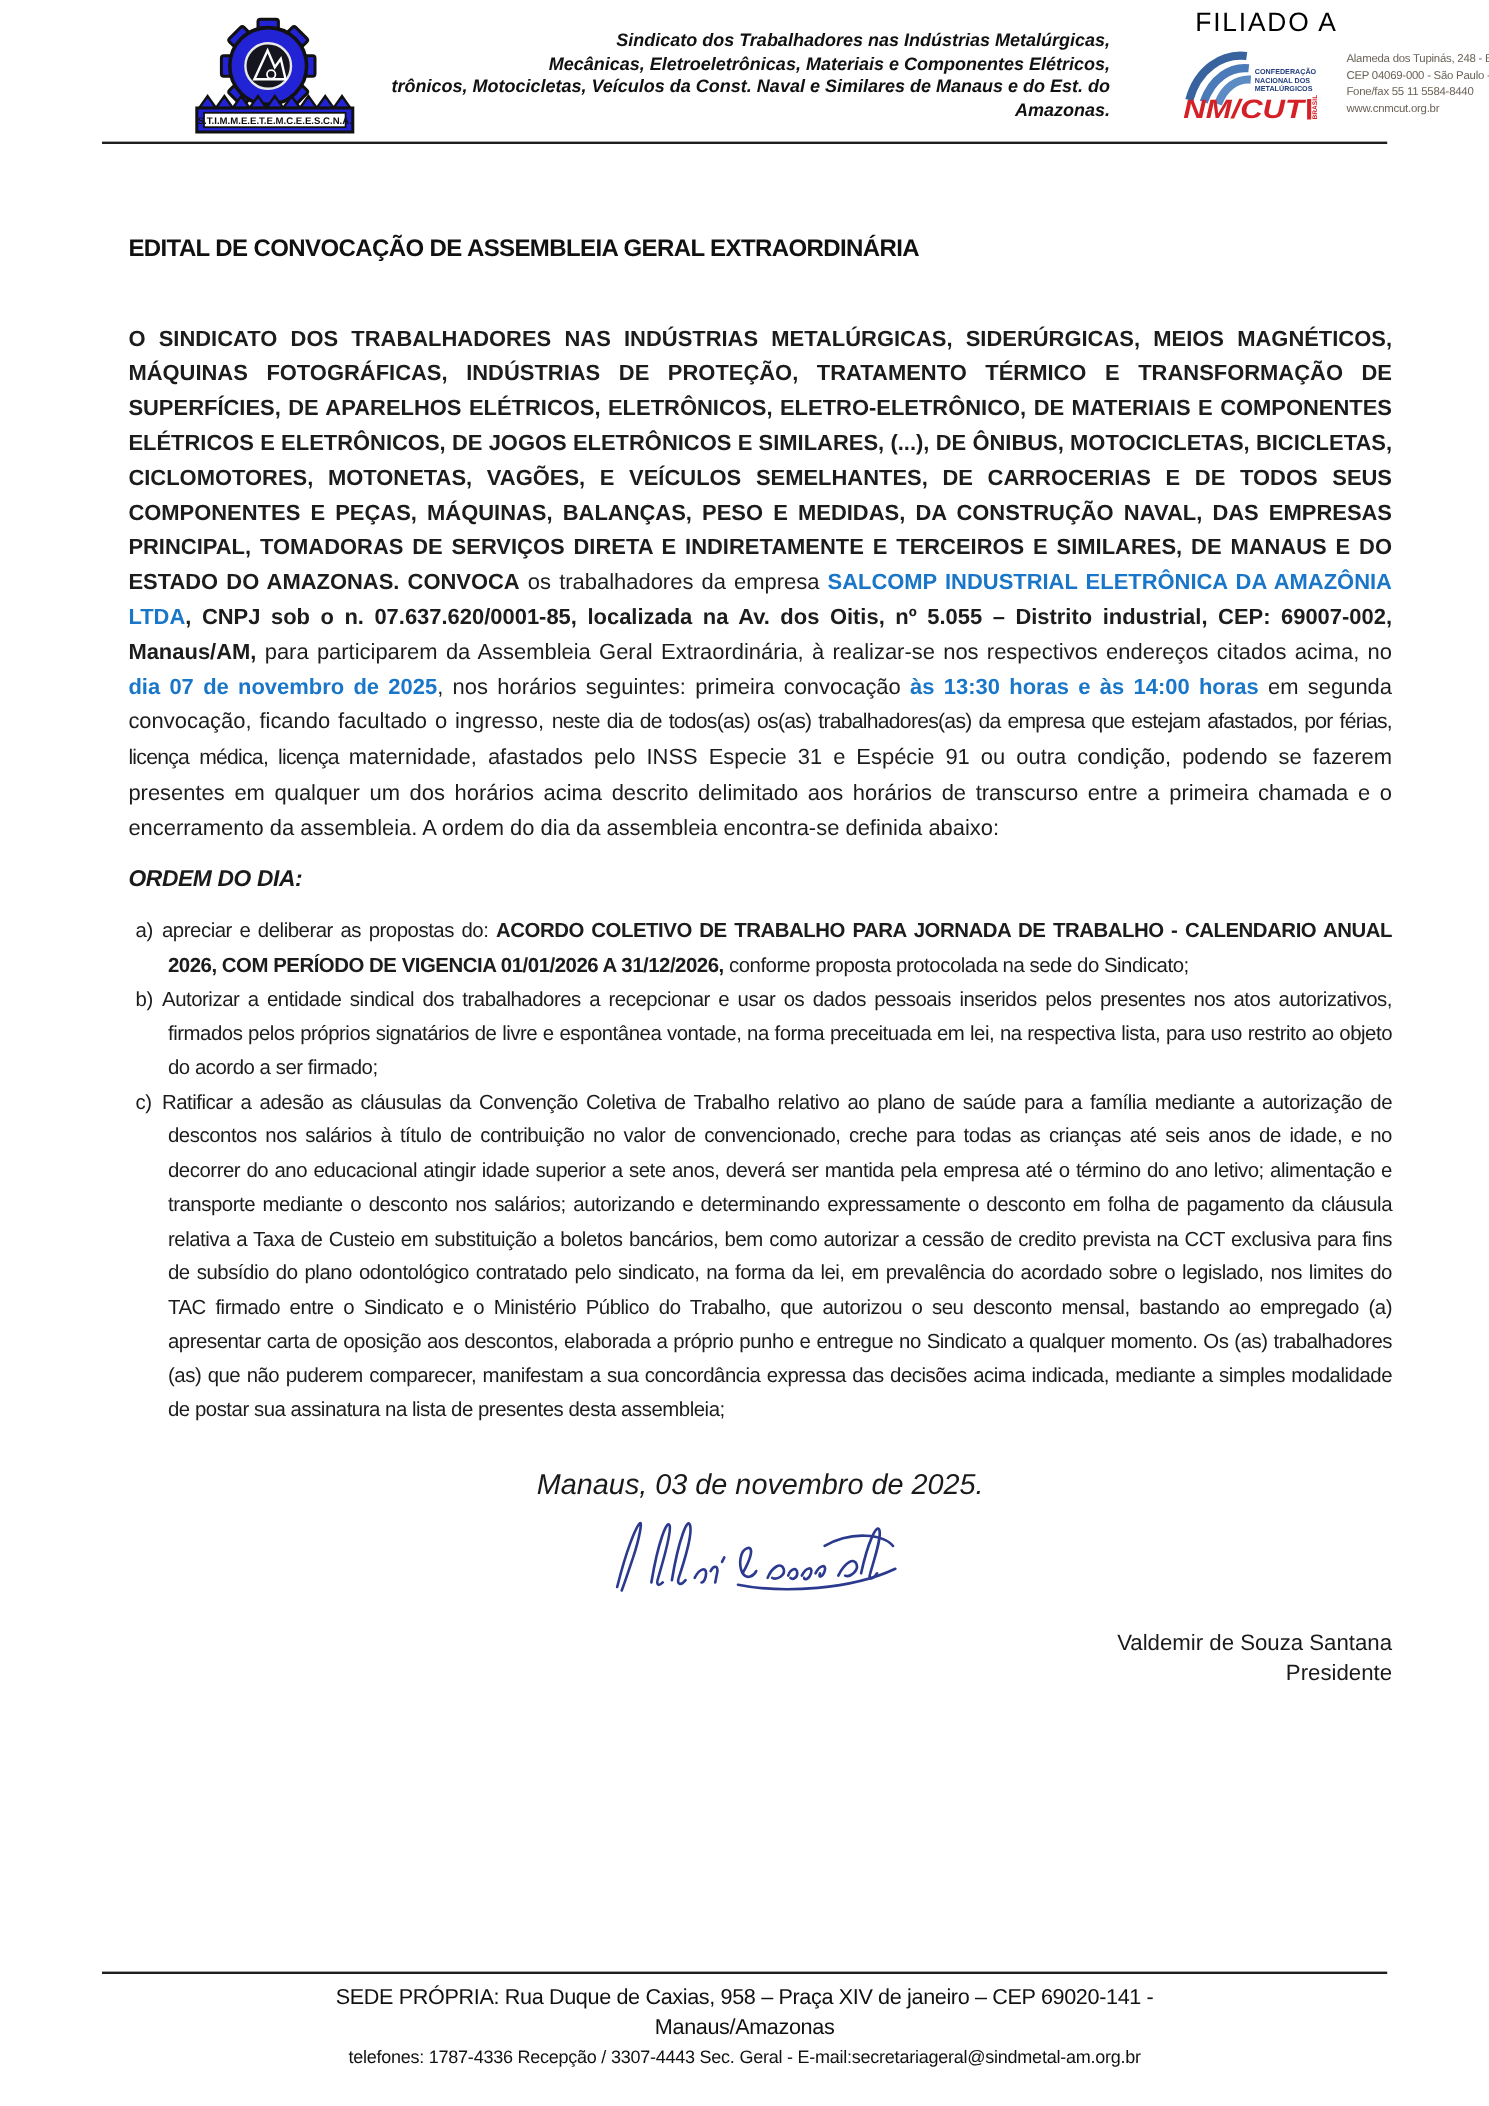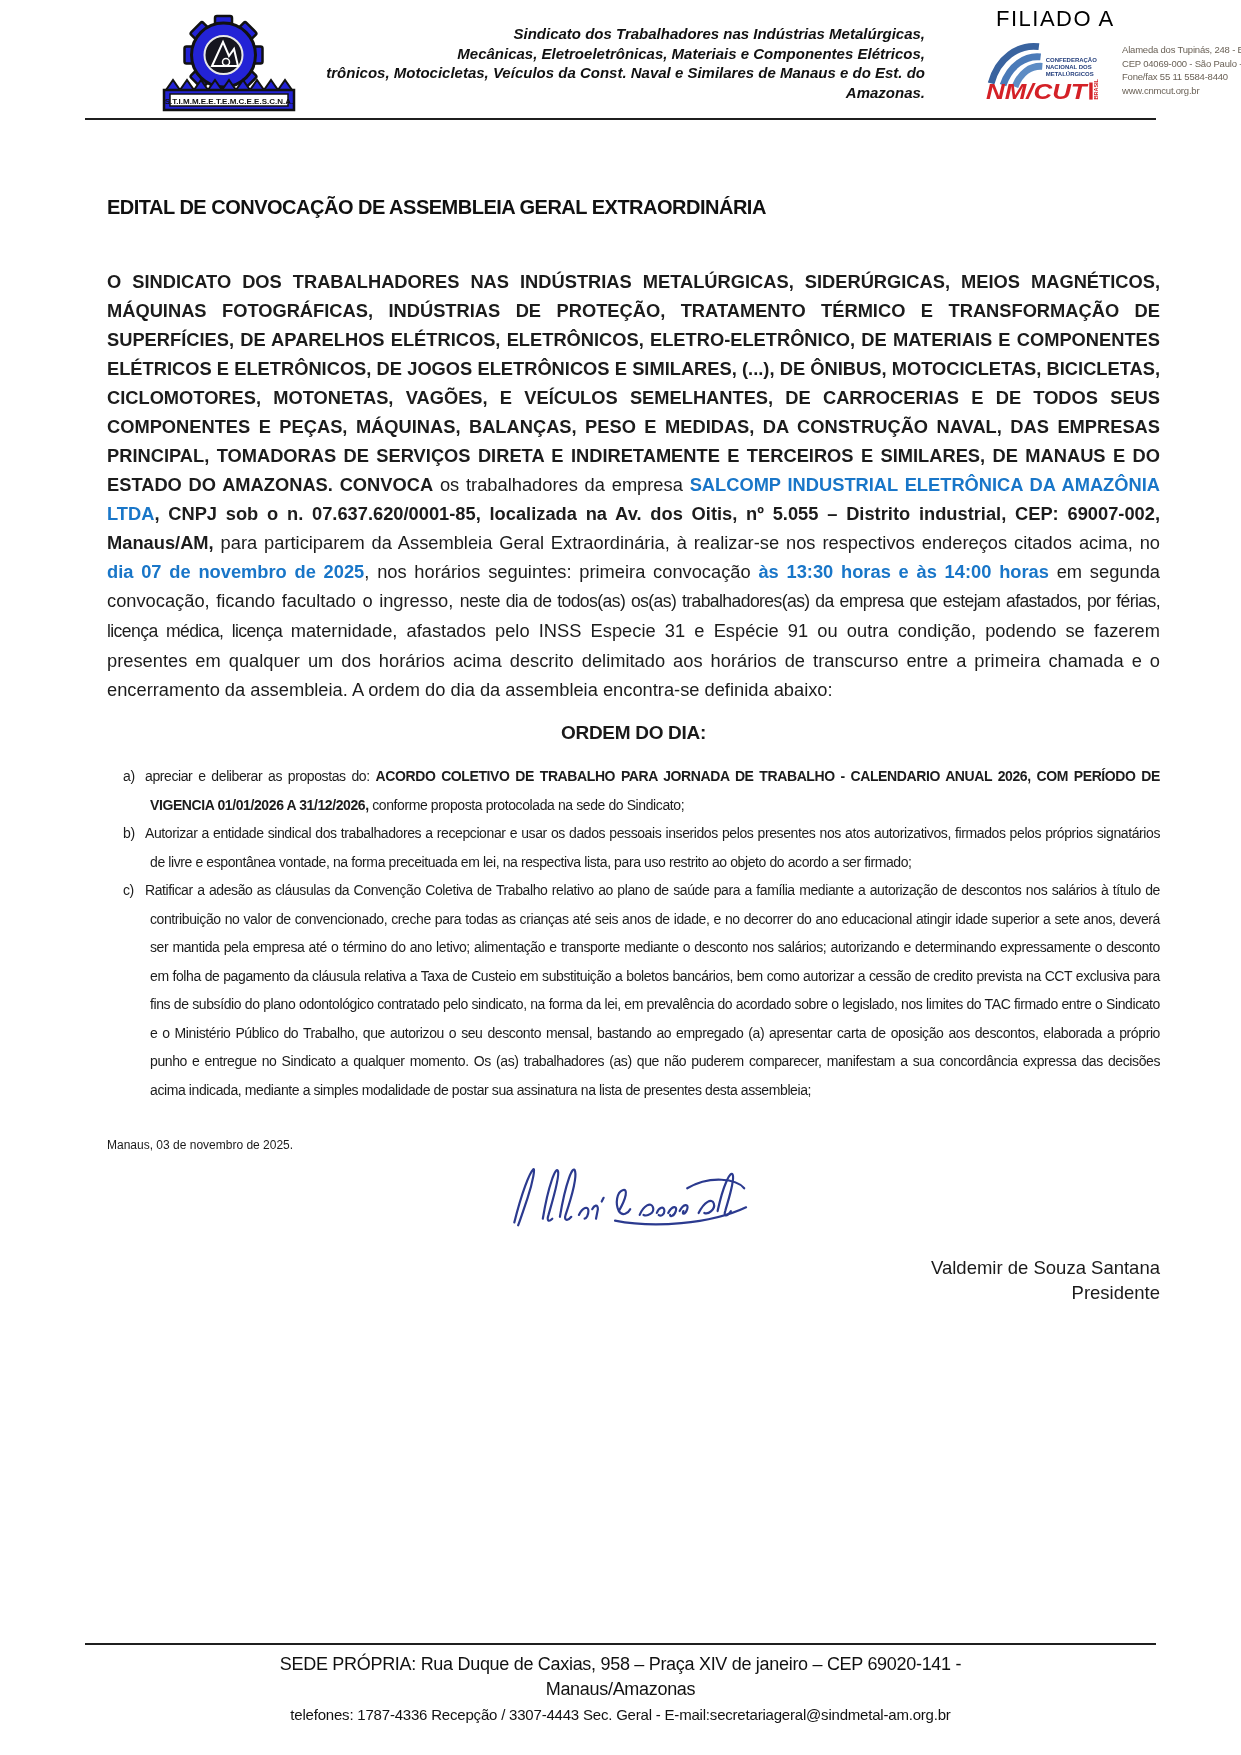--- a/index.html
+++ b/index.html
@@ -30,28 +30,28 @@
     font-size:20px; font-weight:bold; letter-spacing:-0.5px; color:#111;
   }
   .body-par {
     margin:48px 0 0 0; text-align:justify;
     font-size:18.3px; line-height:29px; color:#1c1c1c;
   }
   .seg { }
   .b  { font-weight:bold; }
   .bb { font-weight:bold; color:#1976C8; }
   .n  { letter-spacing:-0.6px; font-size:17.6px; }
-  .ordem { margin:18px 0 0 0; text-align:center; font-size:19px; font-weight:bold; letter-spacing:-0.3px; }
+  .ordem { margin:18px 0 0 0; font-size:19px; font-weight:bold; letter-spacing:-0.3px;font-style:italic; }
   .items { margin:18px 0 0 6px; }
   .item {
-    text-align:justify; font-size:14px; line-height:28.5px; letter-spacing:-0.4px;
-    padding-left:27px; text-indent:-27px; color:#1c1c1c;margin-left:10px;
+    text-align:justify; font-size:17px; line-height:28.5px; letter-spacing:-0.4px;
+    padding-left:27px; text-indent:-27px; color:#1c1c1c;
   }
   .item .marker { display:inline-block; width:22px; text-indent:0; }
-  .date-line { margin:34px 0 0 0; text-align:left; font-size:12px; }
+  .date-line { margin:34px 0 0 0; text-align:center; font-size:24px;font-style:italic; }
   .sig-wrap { margin:4px 0 0 0; text-align:center; }
   .sig-svg { width:280px; height:95px; }
   .sig-name { text-align:right; font-size:18.5px; line-height:25px; margin-top:0; }
   .sig-role { text-align:right; font-size:18.5px; line-height:25px; }
 
   
   .footer-rule { position:absolute; top:1643px; left:85px; width:1071px; border-top:2px solid #1f1f1f; }
   .footer-text { position:absolute; top:1652px; left:0; width:1241px; text-align:center; color:#111; }
   .footer-text .f1 { font-size:18px; line-height:25px; letter-spacing:-0.3px; }
   .footer-text .f3 { font-size:15px; line-height:21px; letter-spacing:-0.2px; margin-top:2px; }

